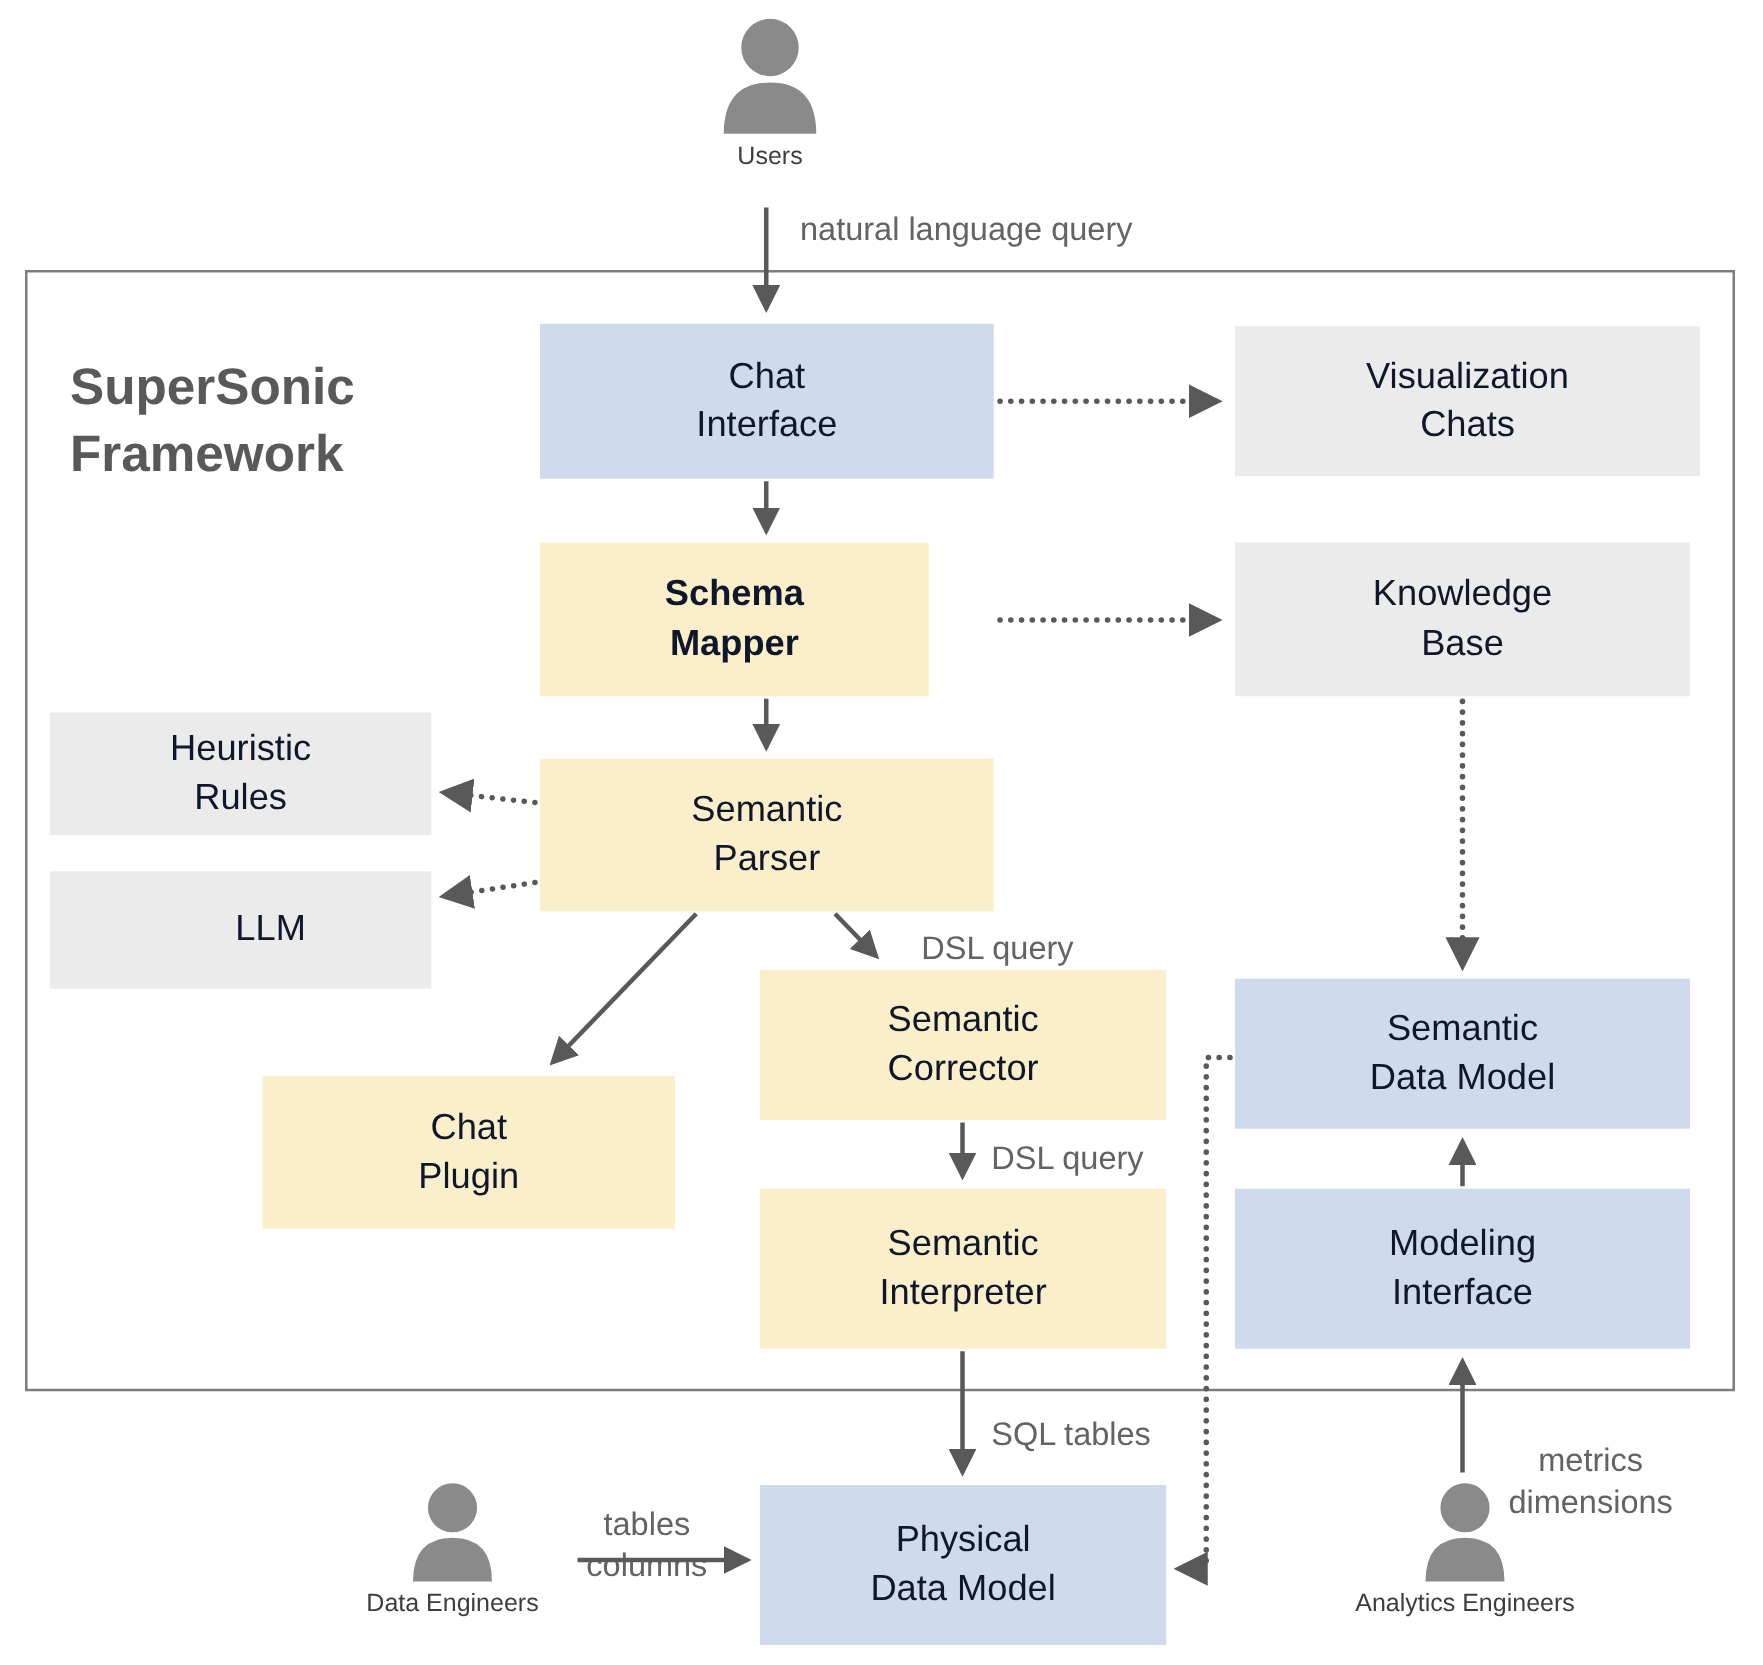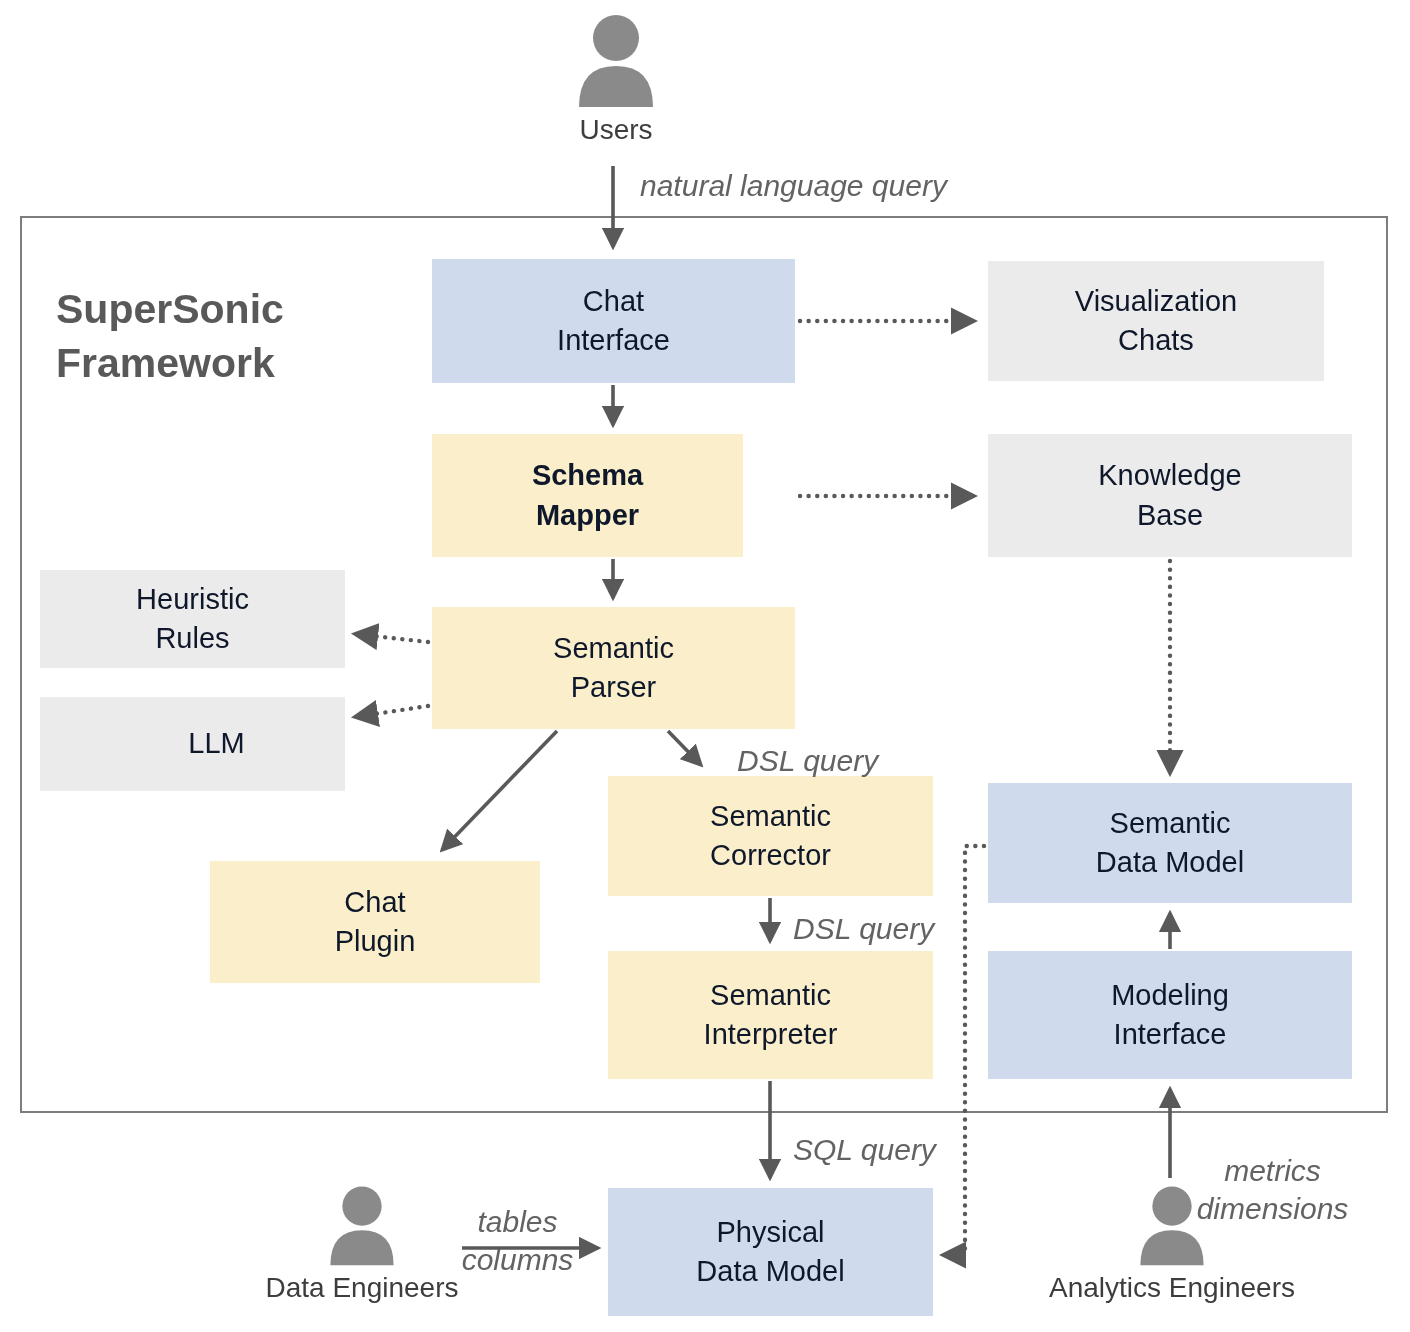--- a/index.html
+++ b/index.html
@@ -32,32 +32,32 @@
     font-size:29px;color:#0f172a;
     line-height:1.35;
     white-space:pre-line;
     box-sizing:border-box;
   }
   .node.blue{background:#cfdbec;}
   .node.yellow{background:#faefca;}
   .node.gray{background:#ebebeb;}
   .edge-label{
     position:absolute;
-    font-size:30px;font-style:italic;color:#636363;
+    font-size:26px;color:#636363;
     line-height:1.25;
     white-space:pre-line;
   }
   .edge-label.center{text-align:center;}
   .actor{
     position:absolute;
     display:flex;flex-direction:column;align-items:center;
   }
   .actor .icon svg{display:block;}
   .actor-label{
-    font-size:28px;color:#3d3d3d;margin-top:6px;white-space:nowrap;
+    font-size:20px;color:#3d3d3d;margin-top:6px;white-space:nowrap;
   }
   svg.wires{
     position:absolute;left:0;top:0;
     pointer-events:none;
   }
 </style>
 </head>
 <body>
 
 <div id="canvas">
@@ -91,21 +91,21 @@
       <svg width="86" height="82" viewBox="0 0 100 96">
         <circle cx="50" cy="26" r="23" fill="#8a8a8a"></circle>
         <path d="M13 95 q0 -41 37 -41 q37 0 37 41 z" fill="#8a8a8a"></path>
       </svg>
     </span>
     <span class="actor-label">Analytics Engineers</span>
   </div>
 
   <div class="node blue" style="left:432px;top:259px;width:363px;height:124px;">Chat
 Interface</div>
-  <div class="node gray" style="left:988px;top:261px;width:336px;height:120px;">Visualization
+  <div class="node gray" style="left:988px;top:261px;width:372px;height:120px;">Visualization
 Chats</div>
   <div class="node yellow" style="left:432px;top:434px;width:311px;height:123px;font-weight:bold;">Schema
 Mapper</div>
   <div class="node gray" style="left:988px;top:434px;width:364px;height:123px;">Knowledge
 Base</div>
   <div class="node gray" style="left:40px;top:570px;width:305px;height:98px;">Heuristic
 Rules</div>
   <div class="node gray" style="left:40px;top:697px;width:305px;height:94px;padding-left:48px;">LLM</div>
   <div class="node yellow" style="left:432px;top:607px;width:363px;height:122px;">Semantic
 Parser</div>
@@ -118,21 +118,21 @@
   <div class="node blue" style="left:988px;top:783px;width:364px;height:120px;">Semantic
 Data Model</div>
   <div class="node blue" style="left:988px;top:951px;width:364px;height:128px;">Modeling
 Interface</div>
   <div class="node blue" style="left:608px;top:1188px;width:325px;height:128px;">Physical
 Data Model</div>
 
   <div class="edge-label" style="left:640px;top:167px;">natural language query</div>
   <div class="edge-label" style="left:737px;top:742px;">DSL query</div>
   <div class="edge-label" style="left:793px;top:910px;">DSL query</div>
-  <div class="edge-label" style="left:793px;top:1131px;">SQL query</div>
+  <div class="edge-label" style="left:793px;top:1131px;">SQL tables</div>
   <div class="edge-label center" style="left:445px;top:1170px;width:145px;margin-top:33px;">tables
 columns</div>
   <div class="edge-label center" style="left:1190px;top:1120px;width:165px;margin-top:32px;">metrics
 dimensions</div>
 
   <svg class="wires" width="1410" height="1332" viewBox="0 0 1410 1332">
     <defs>
       <marker id="arw" viewBox="0 0 10 10" refX="8.5" refY="5" markerWidth="6.2" markerHeight="6.2" orient="auto-start-reverse">
         <path d="M0 0 L10 5 L0 10 z" fill="#595959"></path>
       </marker>

